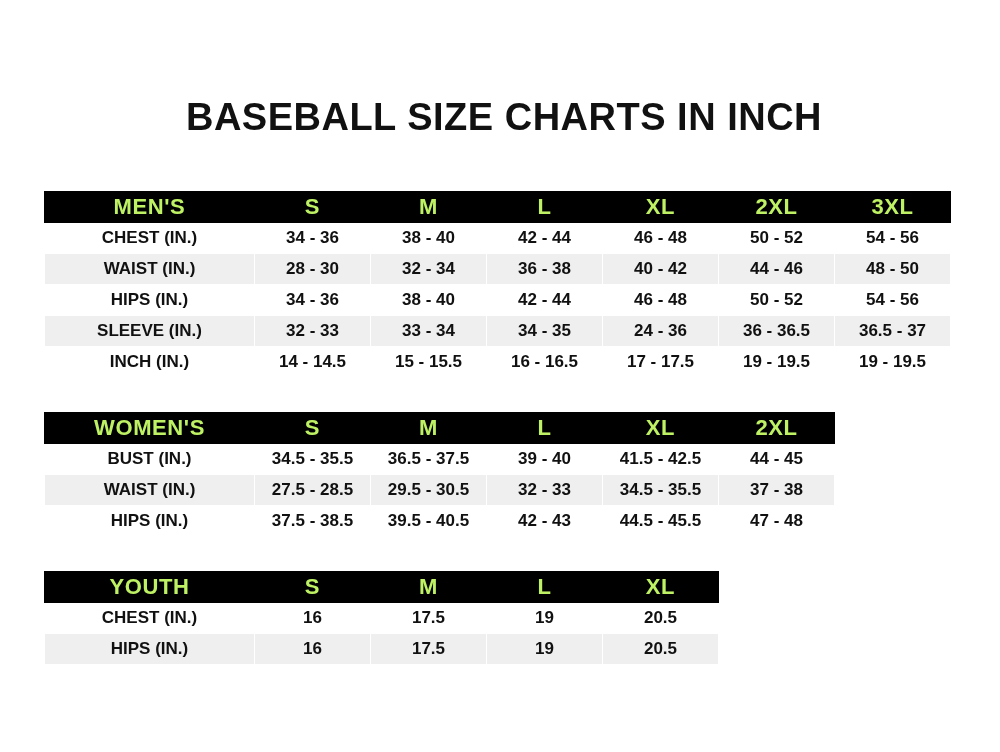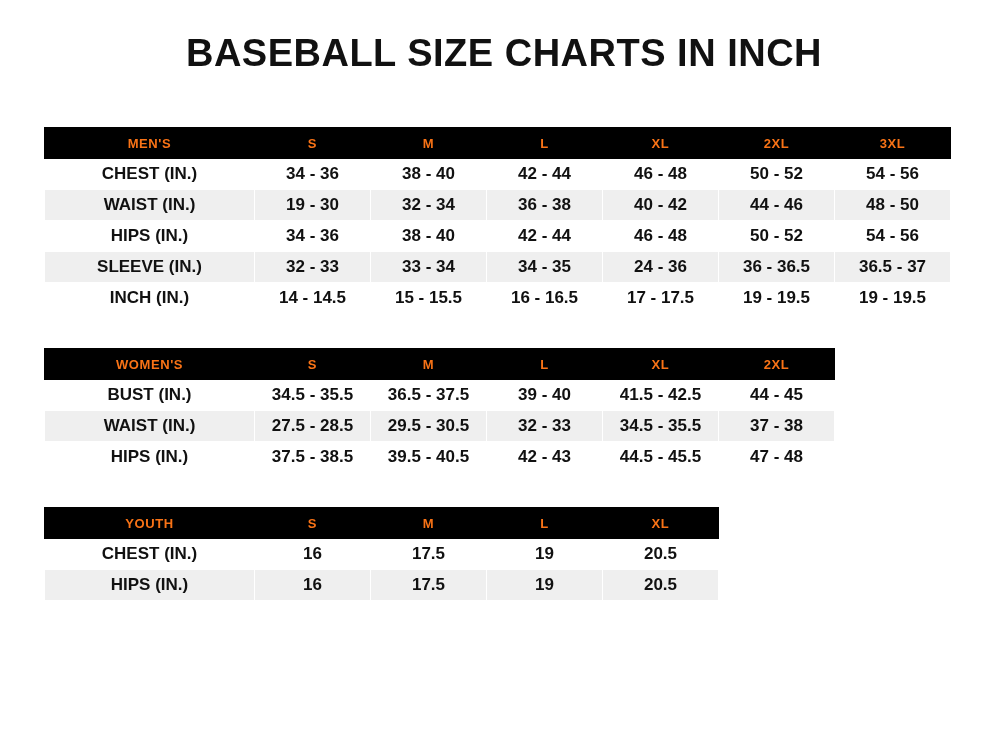--- a/index.html
+++ b/index.html
@@ -18,21 +18,21 @@
     position: relative;
     width: 1000px;
     height: 752px;
     box-sizing: border-box;
   }
   .title {
     text-align: center;
     font-size: 38px;
     font-weight: bold;
     letter-spacing: 0.5px;
-    margin-top: 32px;
+    margin-top: 96px;
     margin-bottom: 0;
     color: #111111;
     padding-left: 8px;
   }
   .tables {
     margin-top: 52px;
     padding-left: 44px;
     padding-right: 44px;
   }
   table.size-table {
@@ -46,22 +46,22 @@
     border: 1px solid #ffffff;
     text-align: center;
     font-weight: bold;
     height: 31px;
     padding: 0 4px;
     white-space: nowrap;
     box-sizing: border-box;
   }
   tr.header-row th {
     background: #000000;
-    color: #f97316;
-    font-size: 13px;
+    color: #bef264;
+    font-size: 22px;
     letter-spacing: 0.6px;
     border: 1px solid #000000;
   }
   tr.header-row th.row-label-head {
     text-align: center;
   }
   td.row-label {
     text-align: center;
     font-size: 17px;
   }
@@ -119,21 +119,21 @@
           <td class="row-label">CHEST (IN.)</td>
           <td class="cell-val">34 - 36</td>
           <td class="cell-val">38 - 40</td>
           <td class="cell-val">42 - 44</td>
           <td class="cell-val">46 - 48</td>
           <td class="cell-val">50 - 52</td>
           <td class="cell-val">54 - 56</td>
         </tr>
         <tr class="band-shade">
           <td class="row-label">WAIST (IN.)</td>
-          <td class="cell-val">19 - 30</td>
+          <td class="cell-val">28 - 30</td>
           <td class="cell-val">32 - 34</td>
           <td class="cell-val">36 - 38</td>
           <td class="cell-val">40 - 42</td>
           <td class="cell-val">44 - 46</td>
           <td class="cell-val">48 - 50</td>
         </tr>
         <tr class="band-light">
           <td class="row-label">HIPS (IN.)</td>
           <td class="cell-val">34 - 36</td>
           <td class="cell-val">38 - 40</td>

